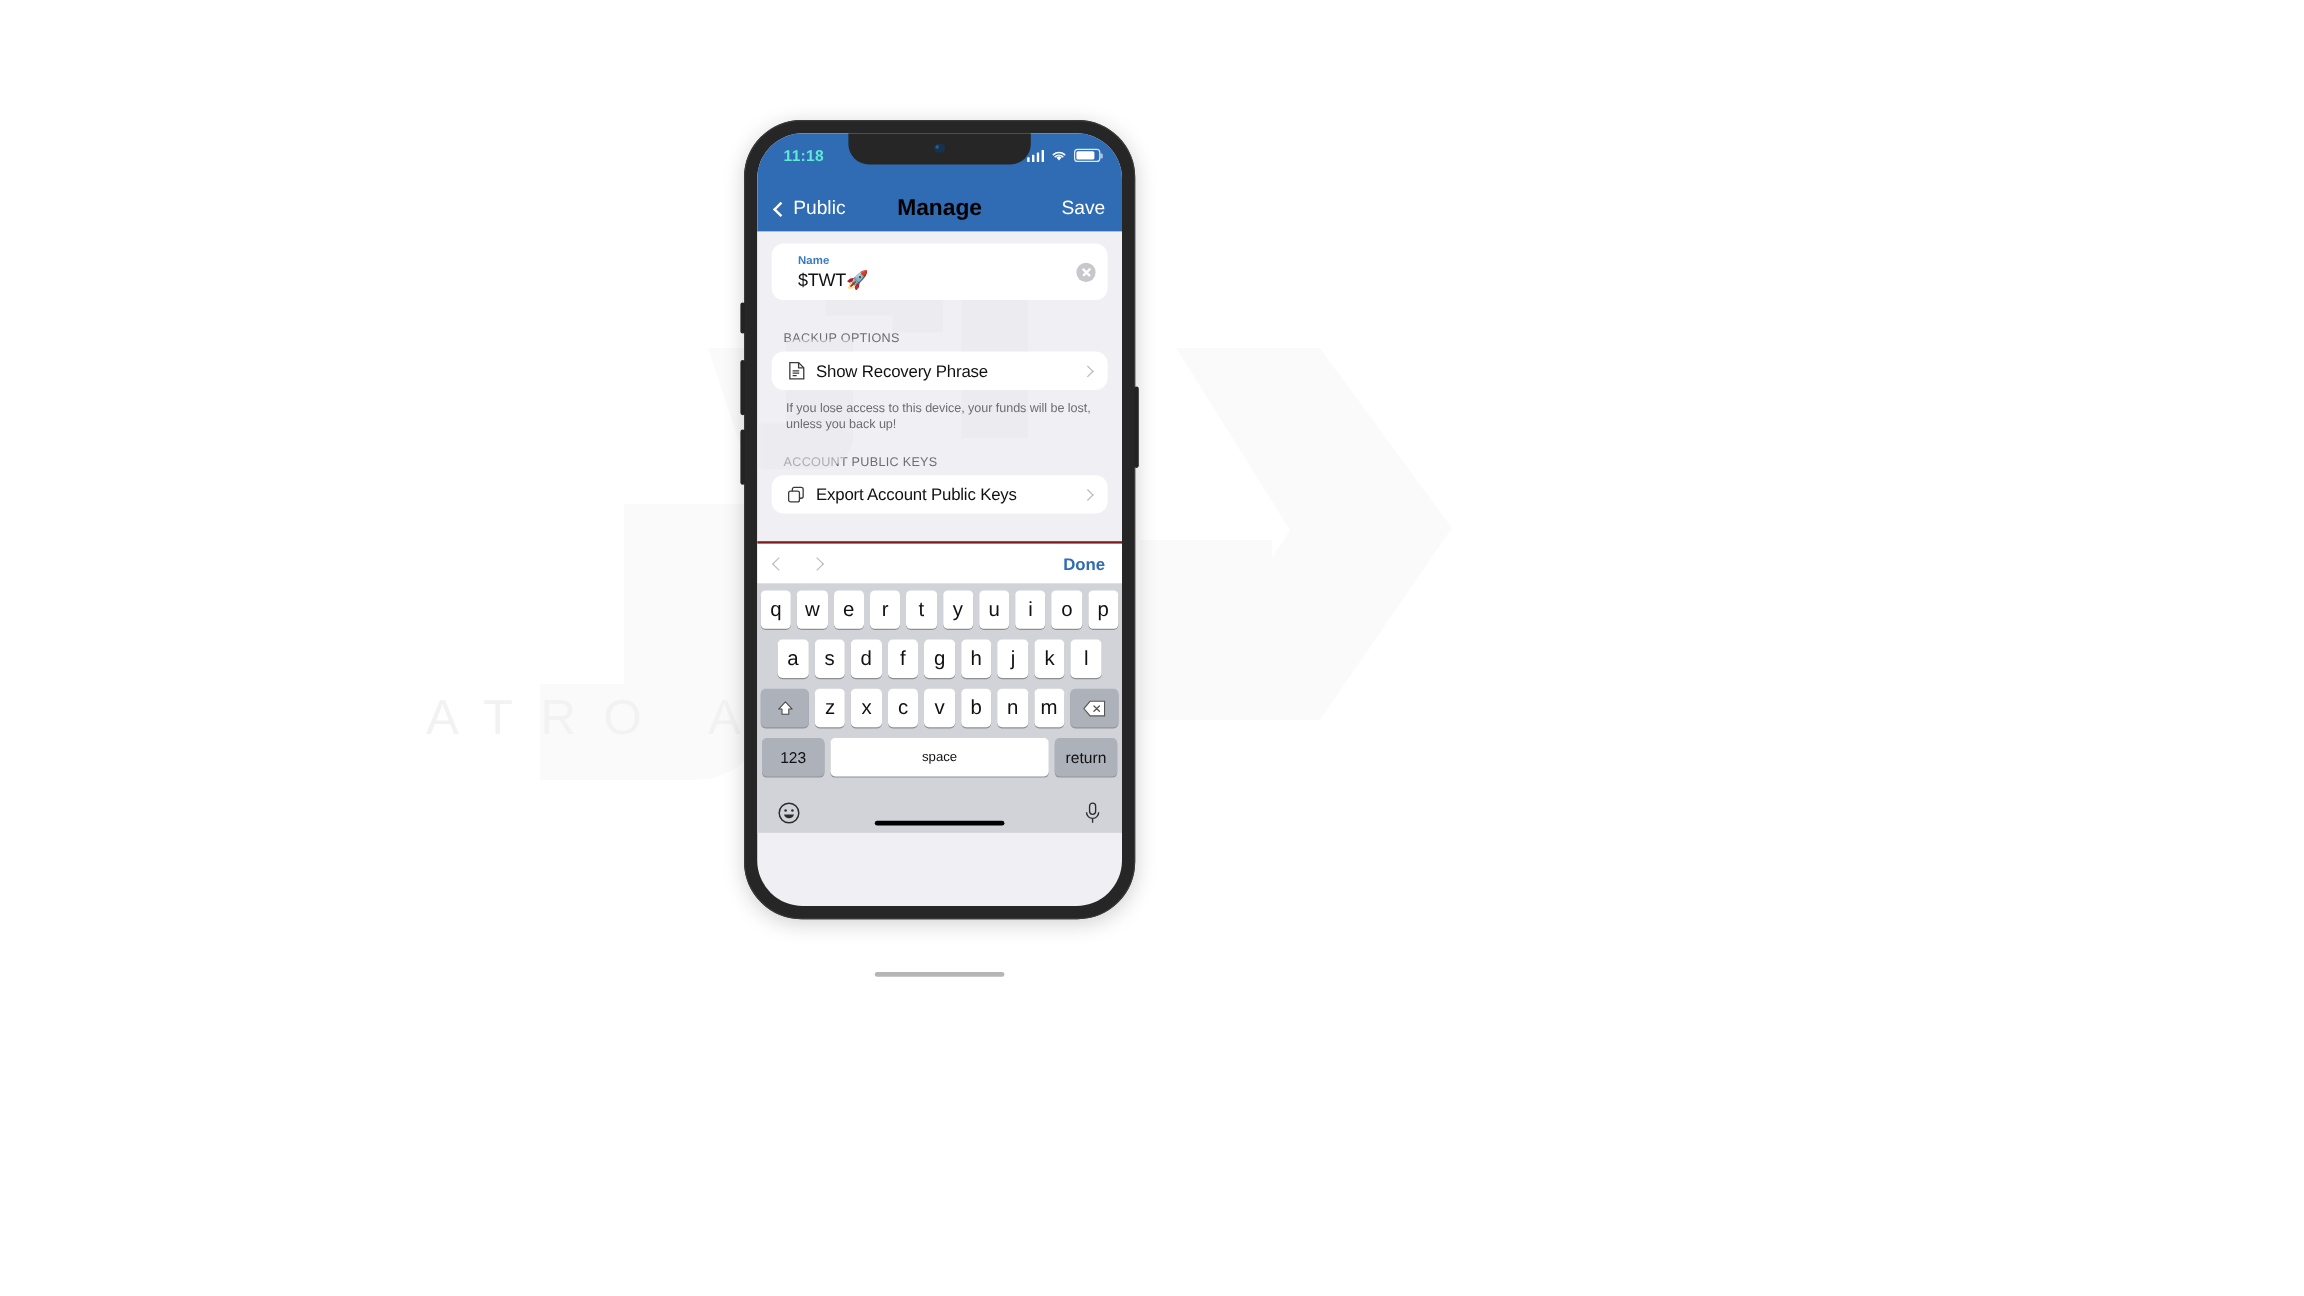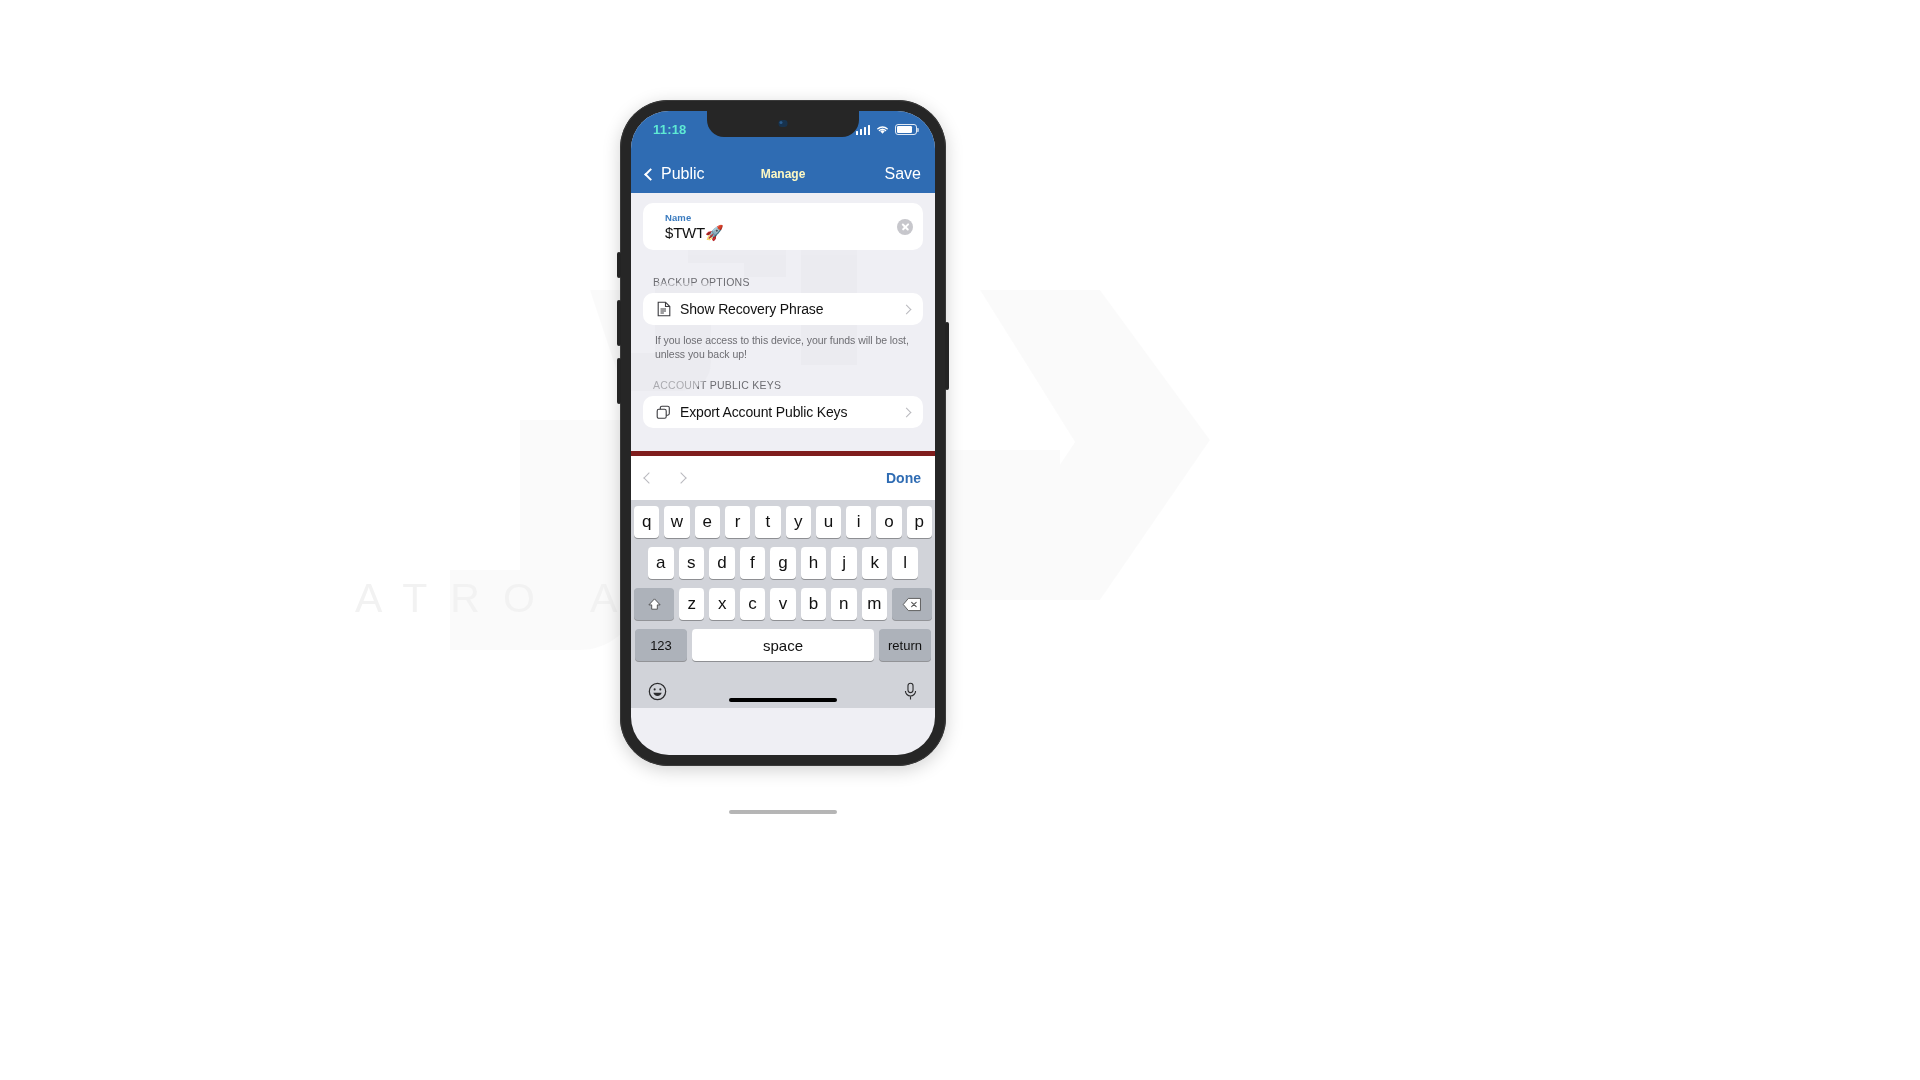--- a/index.html
+++ b/index.html
@@ -152,22 +152,22 @@
     border-left: 2.4px solid #fff;
     border-bottom: 2.4px solid #fff;
     transform: rotate(45deg);
     margin-right: 2px;
     margin-left: 1px;
   }
   .nav-title {
     position: absolute;
     left: 0; right: 0;
     text-align: center;
-    color: #fef9c3;
-    font-size: 12px;
+    color: #000000;
+    font-size: 19px;
     font-weight: bold;
     pointer-events: none;
   }
   .nav-save {
     margin-left: auto;
     color: #fff;
     font-size: 16px;
     cursor: pointer;
     z-index: 2;
   }
@@ -276,26 +276,26 @@
     color: #6d6d72;
     font-size: 10.5px;
     line-height: 14px;
     padding: 8px 12px 0 12px;
     letter-spacing: -0.05px;
   }
 
   
   .accessory {
     position: relative;
-    height: 49px;
+    height: 35px;
     background: #ffffff;
     display: flex;
     align-items: center;
     padding: 0 14px;
-    border-top: 5px solid #7f1d1d;
+    border-top: 2px solid #7f1d1d;
   }
   .acc-nav { display:flex; gap: 24px; align-items:center; }
   .acc-chev {
     width: 8px; height: 8px;
     border-top: 1.4px solid #b9b9be;
     border-right: 1.4px solid #b9b9be;
   }
   .acc-chev.left  { transform: rotate(-135deg); }
   .acc-chev.right { transform: rotate(45deg); }
   .acc-done {
@@ -332,21 +332,21 @@
     color: #111;
     box-shadow: 0 1px 0 rgba(0,0,0,0.32);
     cursor: pointer;
     font-family: "Liberation Sans", sans-serif;
   }
   .key.dark {
     background: #adb2ba;
     box-shadow: 0 1px 0 rgba(0,0,0,0.3);
   }
   .key.wide { flex: 0 0 40px; }
-  .key.space { flex: 1; font-size: 15px; }
+  .key.space { flex: 1; font-size: 11px; }
   .key.fn { flex: 0 0 52px; font-size: 13px; }
   .krow.r4 { gap: 5px; padding: 0 1px; }
 
   .shift-ico { width: 15px; height: 15px; }
   .bksp-ico { width: 20px; height: 15px; }
 
   .kbd-bottom {
     height: 34px;
     background: #d1d3d9;
     display: flex;

